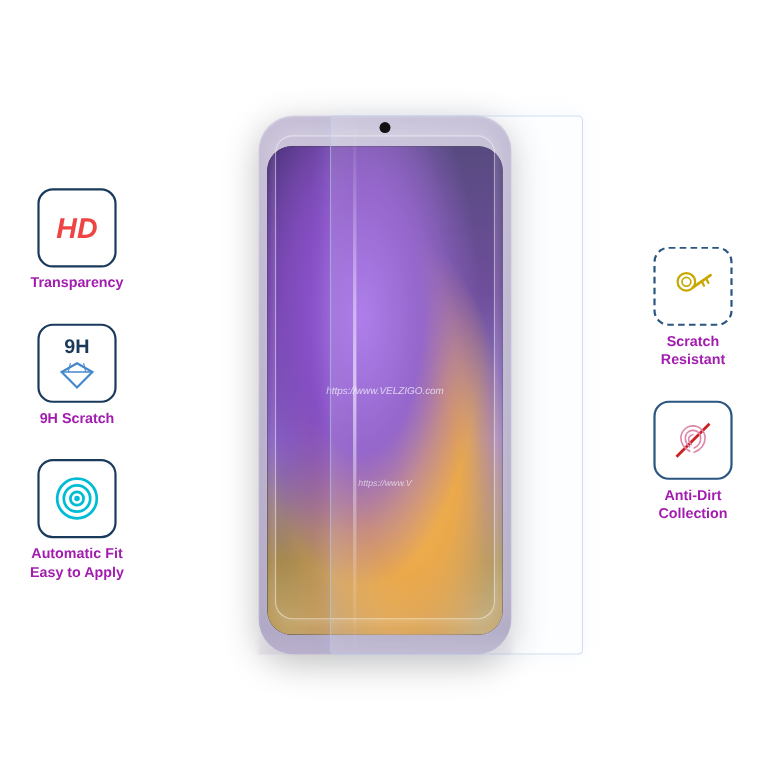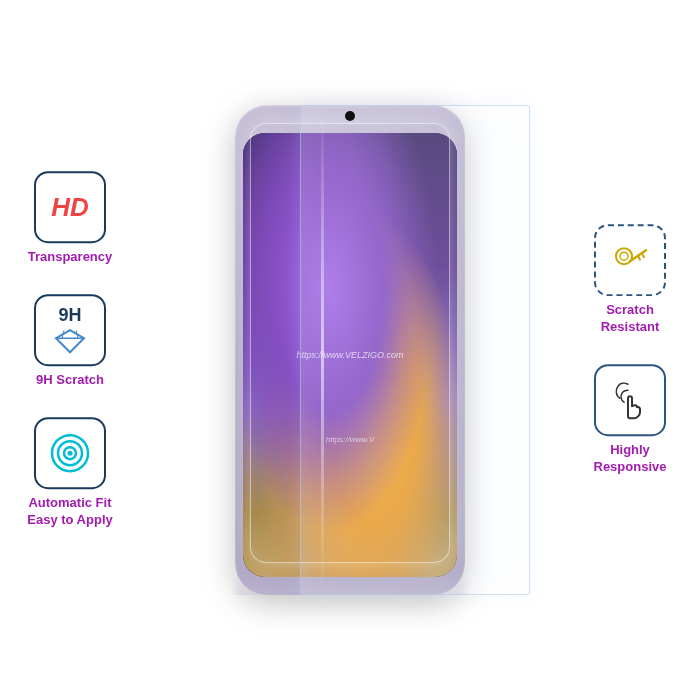--- a/index.html
+++ b/index.html
@@ -350,29 +350,33 @@
           <line x1="20" y1="21" x2="36" y2="10" stroke="#c8a800" stroke-width="2.5" stroke-linecap="round"></line>
           <line x1="32" y1="13" x2="34" y2="17" stroke="#c8a800" stroke-width="2" stroke-linecap="round"></line>
           <line x1="28" y1="15.5" x2="30" y2="19.5" stroke="#c8a800" stroke-width="2" stroke-linecap="round"></line>
         </svg>
       </div>
       <span class="feature-label" style="white-space:pre-line; text-align:center;">Scratch
 Resistant</span>
     </div>
 
 
+
     <div class="feature-item">
       <div class="feature-icon-box-right">
-        <svg width="44" height="44" viewBox="0 0 44 44">
-
-          <path d="M20 36 L20 20 C20 18.9 20.9 18 22 18 C23.1 18 24 18.9 24 20 L24 28 C24 28 25.5 27 27 27 C28.1 27 29 27.9 29 29 C29 29 30.5 28.5 31.5 29.5 C32.2 30.2 32 31 32 31 L32 34 C32 37 29 40 26 40 L22 40 C20.9 40 20 39.1 20 38 Z" fill="none" stroke="#333" stroke-width="2" stroke-linejoin="round"></path>
-          <path d="M16 24 C13 22 12 18 14 15 C15 13 17 12 20 12" fill="none" stroke="#333" stroke-width="1.5" stroke-linecap="round"></path>
-          <path d="M12 20 C8 18 7 12 10 8 C12 5 16 4 20 6" fill="none" stroke="#333" stroke-width="1.5" stroke-linecap="round"></path>
+        <svg width="46" height="46" viewBox="0 0 46 46">
+
+          <line x1="8" y1="38" x2="38" y2="8" stroke="#cc2222" stroke-width="2.5"></line>
+
+          <path d="M23 10 C17 10 12 15 12 21 C12 26 15 30 20 33" fill="none" stroke="#dd88aa" stroke-width="1.5" stroke-linecap="round"></path>
+          <path d="M23 14 C19 14 16 17 16 21 C16 24 17.5 27 20 29" fill="none" stroke="#dd88aa" stroke-width="1.5" stroke-linecap="round"></path>
+          <path d="M23 18 C21 18 19 20 19 22 C19 24 20 25.5 21.5 27" fill="none" stroke="#dd88aa" stroke-width="1.5" stroke-linecap="round"></path>
+          <path d="M23 10 C29 10 34 15 34 21 C34 27 30 32 24 34" fill="none" stroke="#dd88aa" stroke-width="1.5" stroke-linecap="round"></path>
+          <path d="M23 14 C27 14 30 17 30 21 C30 25 27.5 28.5 24 30" fill="none" stroke="#dd88aa" stroke-width="1.5" stroke-linecap="round"></path>
         </svg>
       </div>
-      <span class="feature-label" style="white-space:pre-line; text-align:center;">Highly
-Responsive</span>
-    </div>
-
+      <span class="feature-label" style="white-space:pre-line; text-align:center;">Anti-Dirt
+Collection</span>
+    </div>
 
   </div>
 
 </div>
 
 </body></html>

